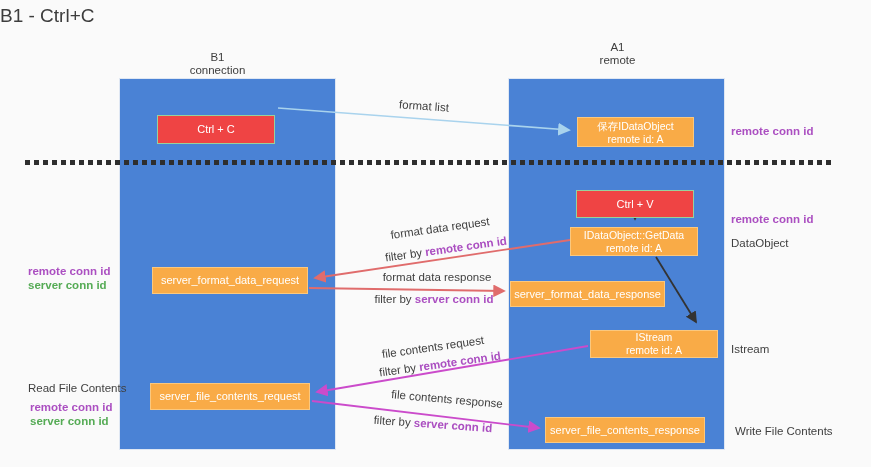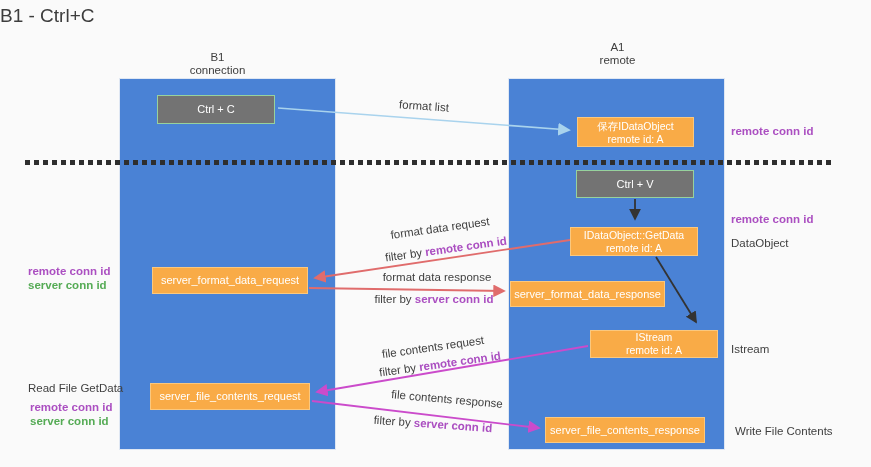--- a/index.html
+++ b/index.html
@@ -17,21 +17,21 @@
 
   .divider { position:absolute; left:25px; top:160px; width:806px; height:5px;
              background:repeating-linear-gradient(90deg,#2e2e2e 0 5px,transparent 5px 9px); }
 
   .arrows { position:absolute; left:0; top:0; pointer-events:none; }
 
   .box { position:absolute; display:flex; flex-direction:column; align-items:center;
          justify-content:center; color:#fff; text-align:center; box-sizing:border-box;
          font-size:11px; line-height:13px; white-space:nowrap; }
   .box.orange { background:#f9ab47; border:1px solid #fbc87e; }
-  .box.green  { background:#737373; border:1px solid #97d29d; }
+  .box.green  { background:#ef4444; border:1px solid #97d29d;margin-top:20px; }
   .box.two    { font-size:10.5px; }
 
   .flabel { position:absolute; white-space:nowrap; font-size:11.5px; color:#3f3f3f;
             transform:translate(-50%,-50%) rotate(var(--rot,0deg)); }
   .flabel .conn { font-weight:700; color:#ab4fc1; }
 
   .ann { position:absolute; font-size:11.5px; line-height:14px; color:#3f3f3f; white-space:nowrap; }
   .purple { color:#ab4fc1; font-weight:700; }
   .green-txt { color:#55ab55; font-weight:700; }
 </style>
@@ -141,21 +141,21 @@
   <div class="flabel" style="left:447px; top:399px; --rot:5deg;">file contents response</div>
   <div class="flabel" style="left:433px; top:424px; --rot:4deg;">
     <span>filter by </span><span class="conn">server conn id</span>
   </div>
 
   <div class="ann" style="left:28px; top:264px;">
     <div class="purple">remote conn id</div>
     <div class="green-txt">server conn id</div>
   </div>
 
-  <div class="ann" style="left:28px; top:381px;">Read File GetData</div>
+  <div class="ann" style="left:28px; top:381px;">Read File Contents</div>
 
   <div class="ann" style="left:30px; top:400px;">
     <div class="purple">remote conn id</div>
     <div class="green-txt">server conn id</div>
   </div>
 
   <div class="ann purple" style="left:731px; top:124px;">remote conn id</div>
   <div class="ann purple" style="left:731px; top:212px;">remote conn id</div>
   <div class="ann" style="left:731px; top:236px;">DataObject</div>
   <div class="ann" style="left:731px; top:342px;">Istream</div>

